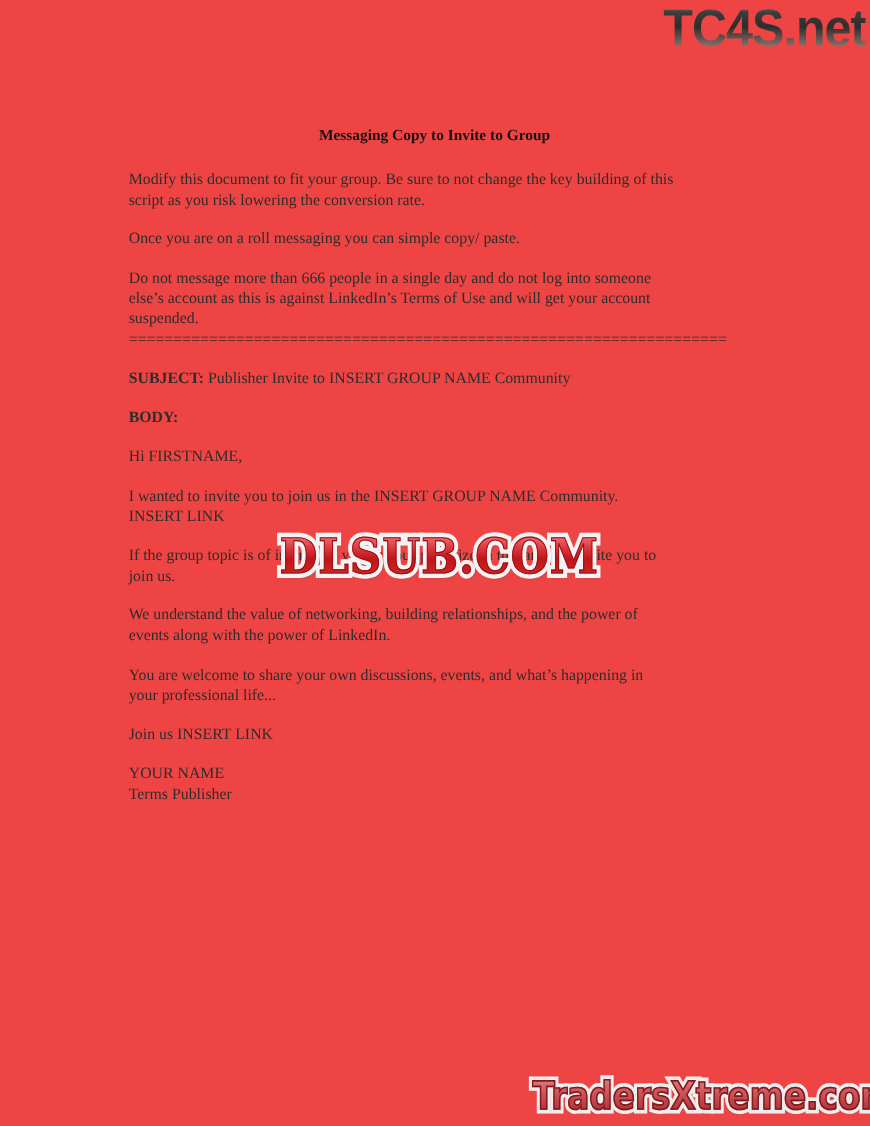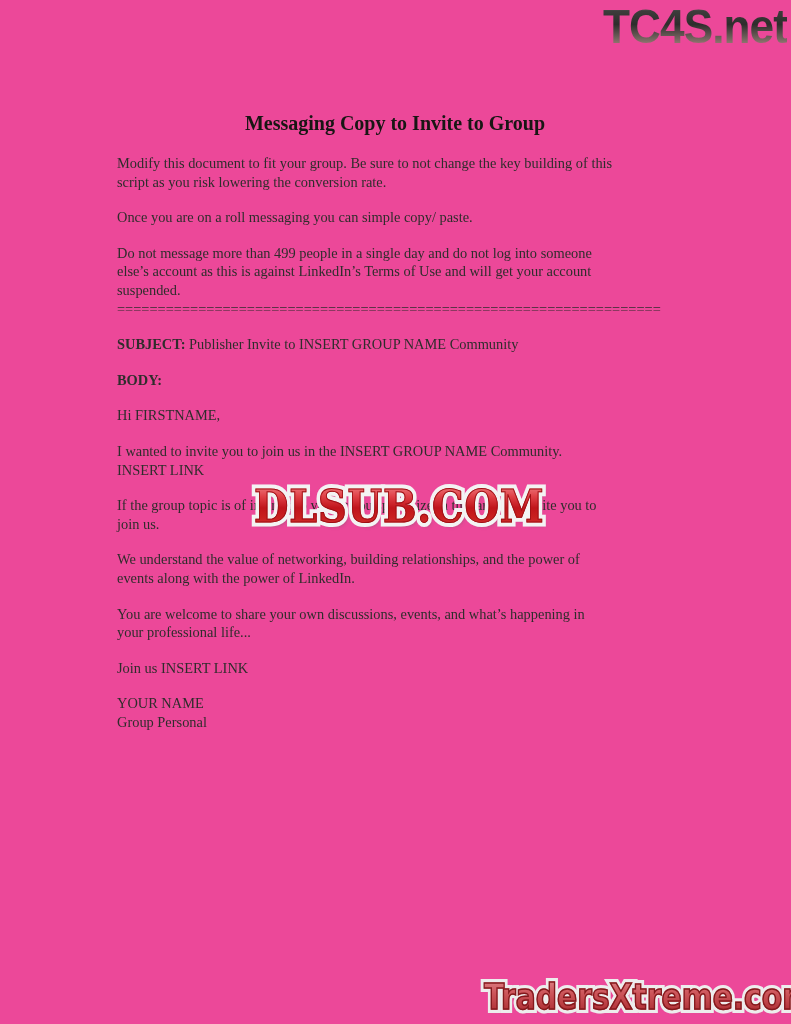--- a/index.html
+++ b/index.html
@@ -1,35 +1,35 @@
 <!DOCTYPE html>
 <html><head>
 <meta charset="utf-8">
 <style>
   html,body { margin:0; padding:0; background:#ffffff; }
   .page {
-    position:relative; width:791px; height:1024px; background:#ec4899;
+    position:relative; width:791px; height:1024px; background:#ef4444;
     font-family:"Liberation Serif", serif; color:#2f2d2c; overflow:hidden;
   }
 
   
   .tc4s {
     position:absolute; top:1px; right:4px;
     font-family:"Liberation Sans", sans-serif; font-weight:bold;
     font-size:48px; line-height:52px; letter-spacing:-1px; white-space:nowrap;
     background:linear-gradient(180deg,#8f8f8f 0%, #3d3c3b 20%, #2e2d2c 45%,
                #6e5f5a 70%, #a3807a 88%, #c2aaa4 100%);
     -webkit-background-clip:text; background-clip:text; color:transparent;
     transform:scaleX(0.92); transform-origin:right top;
   }
 
   
   .doc { position:absolute; left:117px; top:112px; width:556px;
          font-size:14.4px; line-height:18.6px; }
-  .doc h1 { font-size:20px; line-height:23px; margin:0 0 19px;
+  .doc h1 { font-size:14px; line-height:23px; margin:0 0 19px;
             text-align:center; font-weight:bold; color:#181614; }
   .para { margin:0 0 17px; white-space:pre; }
   .para.nogap { margin-bottom:0; }
   .divider { margin:0 0 17px; white-space:nowrap; overflow:hidden; width:553px; }
   .b { font-weight:bold; }
 
   
   .watermark { position:absolute; left:254px; top:483px;
                transform:scaleX(0.9); transform-origin:left top; }
   .wm-layer {
@@ -72,21 +72,21 @@
 <div class="page">
 
   <div class="tc4s">TC4S.net</div>
 
   <div class="doc">
     <h1>Messaging Copy to Invite to Group</h1>
 
     <p class="para">Modify this document to fit your group. Be sure to not change the key building of this
 script as you risk lowering the conversion rate.</p>
     <p class="para">Once you are on a roll messaging you can simple copy/ paste.</p>
-    <p class="para nogap">Do not message more than 499 people in a single day and do not log into someone
+    <p class="para nogap">Do not message more than 666 people in a single day and do not log into someone
 else’s account as this is against LinkedIn’s Terms of Use and will get your account
 suspended.</p>
 
     <div class="divider">===================================================================</div>
 
     <p class="para"><span class="b">SUBJECT:</span><span> Publisher Invite to INSERT GROUP NAME Community</span></p>
 
     <p class="para"><span class="b">BODY:</span></p>
 
     <p class="para">Hi FIRSTNAME,</p>
@@ -97,21 +97,21 @@
     <p class="para">If the group topic is of interest to you or you specialize in this area we invite you to
 join us.</p>
     <p class="para">We understand the value of networking, building relationships, and the power of
 events along with the power of LinkedIn.</p>
     <p class="para">You are welcome to share your own discussions, events, and what’s happening in
 your professional life...</p>
 
     <p class="para">Join us INSERT LINK</p>
 
     <p class="para">YOUR NAME
-Group Personal</p>
+Terms Publisher</p>
   </div>
 
   <div class="watermark">
     <span class="wm-layer wm-outline">DLSUB.COM</span>
     <span class="wm-layer wm-fill">DLSUB.COM</span>
   </div>
 
   <div class="footer-logo">
     <span class="ft-layer ft-outline">TradersXtreme.com</span>
     <span class="ft-layer ft-fill">TradersXtreme.com</span>

